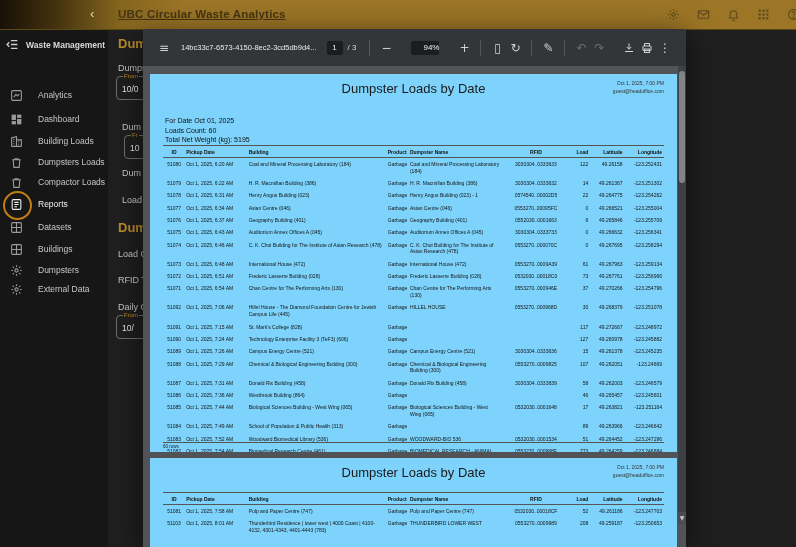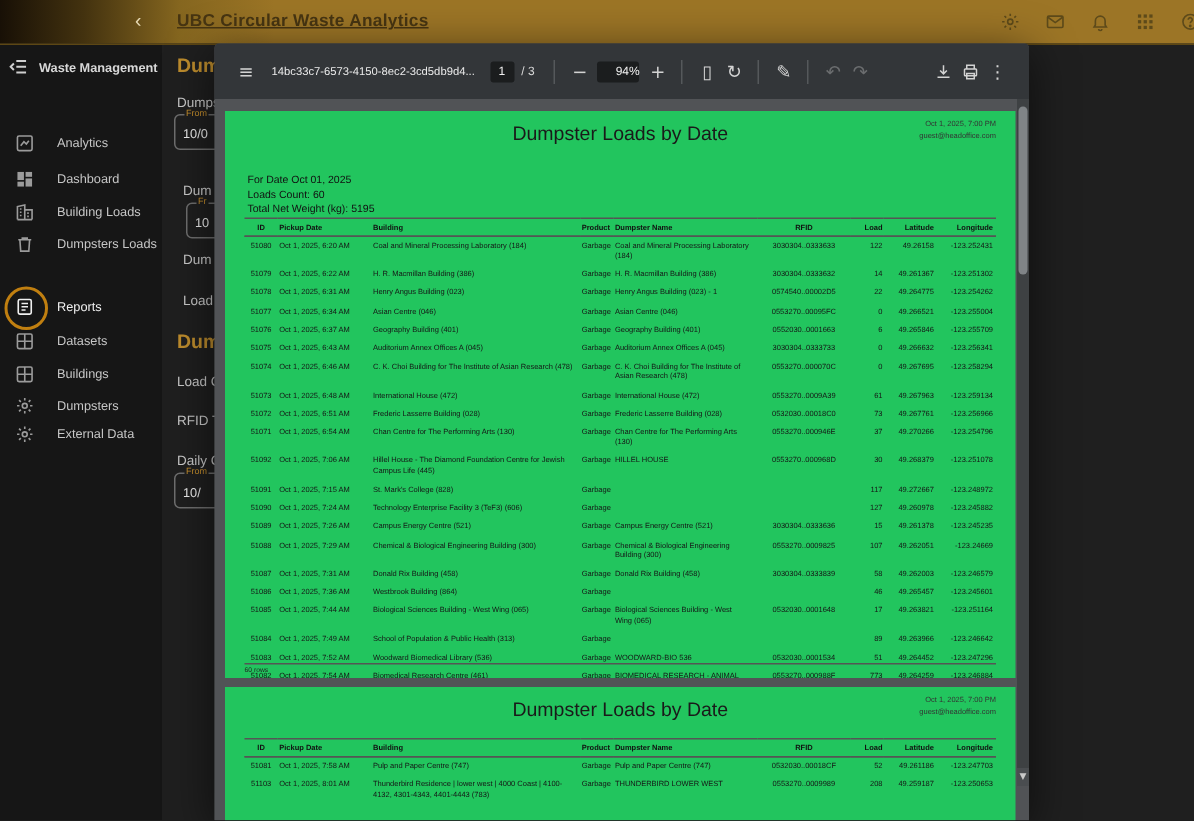--- a/index.html
+++ b/index.html
@@ -37,27 +37,27 @@
 
   
   .modal { position:absolute; left:143px; top:29px; width:543px; height:518px; z-index:10;
     box-shadow:0 6px 30px rgba(0,0,0,.6); background:#515356; border-radius:3px 3px 0 0; overflow:hidden; }
   .pdf-toolbar { position:absolute; top:0; left:0; right:0; height:37px; background:#333639; display:flex; align-items:center; padding:0 12px; color:#dcdcdc; }
   .pt-ic { width:18px; height:18px; display:flex; align-items:center; justify-content:center; color:#d3d3d3; font-size:12px; cursor:pointer; font-family:"DejaVu Sans",sans-serif; }
   .pt-ic.dim { opacity:.35; }
   .fname { font-size:7.5px; color:#eaeaea; margin:0 10px 0 8px; max-width:148px; overflow:hidden; white-space:nowrap; }
   .pagebox, .zoombox { background:#1b1d1e; color:#f0f0f0; font-size:8px; text-align:center; border-radius:2px; }
   .pagebox { width:16px; height:14px; line-height:14px; }
-  .zoombox { width:28px; height:14px; line-height:14px; margin:0 3px;padding-left:12px; }
+  .zoombox { width:28px; height:14px; line-height:14px; margin:0 16px;padding-left:12px; }
   .psep { font-size:8px; color:#d8d8d8; margin:0 6px 0 5px; }
   .pt-div { width:1px; height:16px; background:#55585b; margin:0 7px; }
   .pt-spacer { flex:1; }
 
   .pdf-content { position:absolute; top:37px; left:0; right:0; bottom:0; background:#515356; }
-  .page { position:absolute; left:7px; width:527px; background:#22c55e; color:#111; }
+  .page { position:absolute; left:7px; width:527px; background:#7dd3fc; color:#111; }
   .page1 { top:8px; height:378px; overflow:hidden; }
   .page2 { top:392px; height:132px; overflow:hidden; }
   .pg-title { text-align:center; font-size:13px; color:#1a1a1a; padding-top:7px; }
   .pg-meta { position:absolute; top:6px; right:13px; text-align:right; font-size:5px; line-height:1.5; color:#333; }
   .pg-forblock { position:absolute; top:42px; left:15px; font-size:7px; line-height:1.38; color:#111; }
   .report-table { position:absolute; left:13px; width:501px; border-collapse:collapse; table-layout:fixed; }
   .page1 .report-table { top:71px; }
   .page2 .report-table { top:34px; }
   .report-table th { font-size:5px; font-weight:700; color:#111; border-top:1px solid #555; border-bottom:1px solid #555; padding:2.5px 1px; text-align:left; }
   .report-table td { font-size:5px; color:#151515; padding:2.8px 1px; vertical-align:top; line-height:1.35; word-wrap:break-word; }
@@ -168,20 +168,28 @@
         </span>
       <span class="lb">Building Loads</span>
     </div>
     <div class="sb-item" style="top:123px">
       <span class="ic">
           <svg width="13" height="13" viewBox="0 0 24 24" fill="none" stroke="currentColor" stroke-width="2">
             <path d="M4 7h16M9 7V5h6v2M6 7l1 14h10l1-14"></path>
           </svg>
         </span>
       <span class="lb">Dumpsters Loads</span>
+    </div>
+    <div class="sb-item" style="top:143px">
+      <span class="ic">
+          <svg width="13" height="13" viewBox="0 0 24 24" fill="none" stroke="currentColor" stroke-width="2">
+            <path d="M4 7h16M9 7V5h6v2M6 7l1 14h10l1-14"></path>
+          </svg>
+        </span>
+      <span class="lb">Compactor Loads</span>
     </div>
     <div class="sb-item active" style="top:165px">
       <span class="ic">
           <svg width="13" height="13" viewBox="0 0 24 24" fill="none" stroke="currentColor" stroke-width="2">
             <rect x="4" y="3" width="16" height="18" rx="2"></rect>
             <path d="M8 8h8M8 12h8M8 16h5"></path>
           </svg>
         </span>
       <span class="lb">Reports</span>
     </div>

